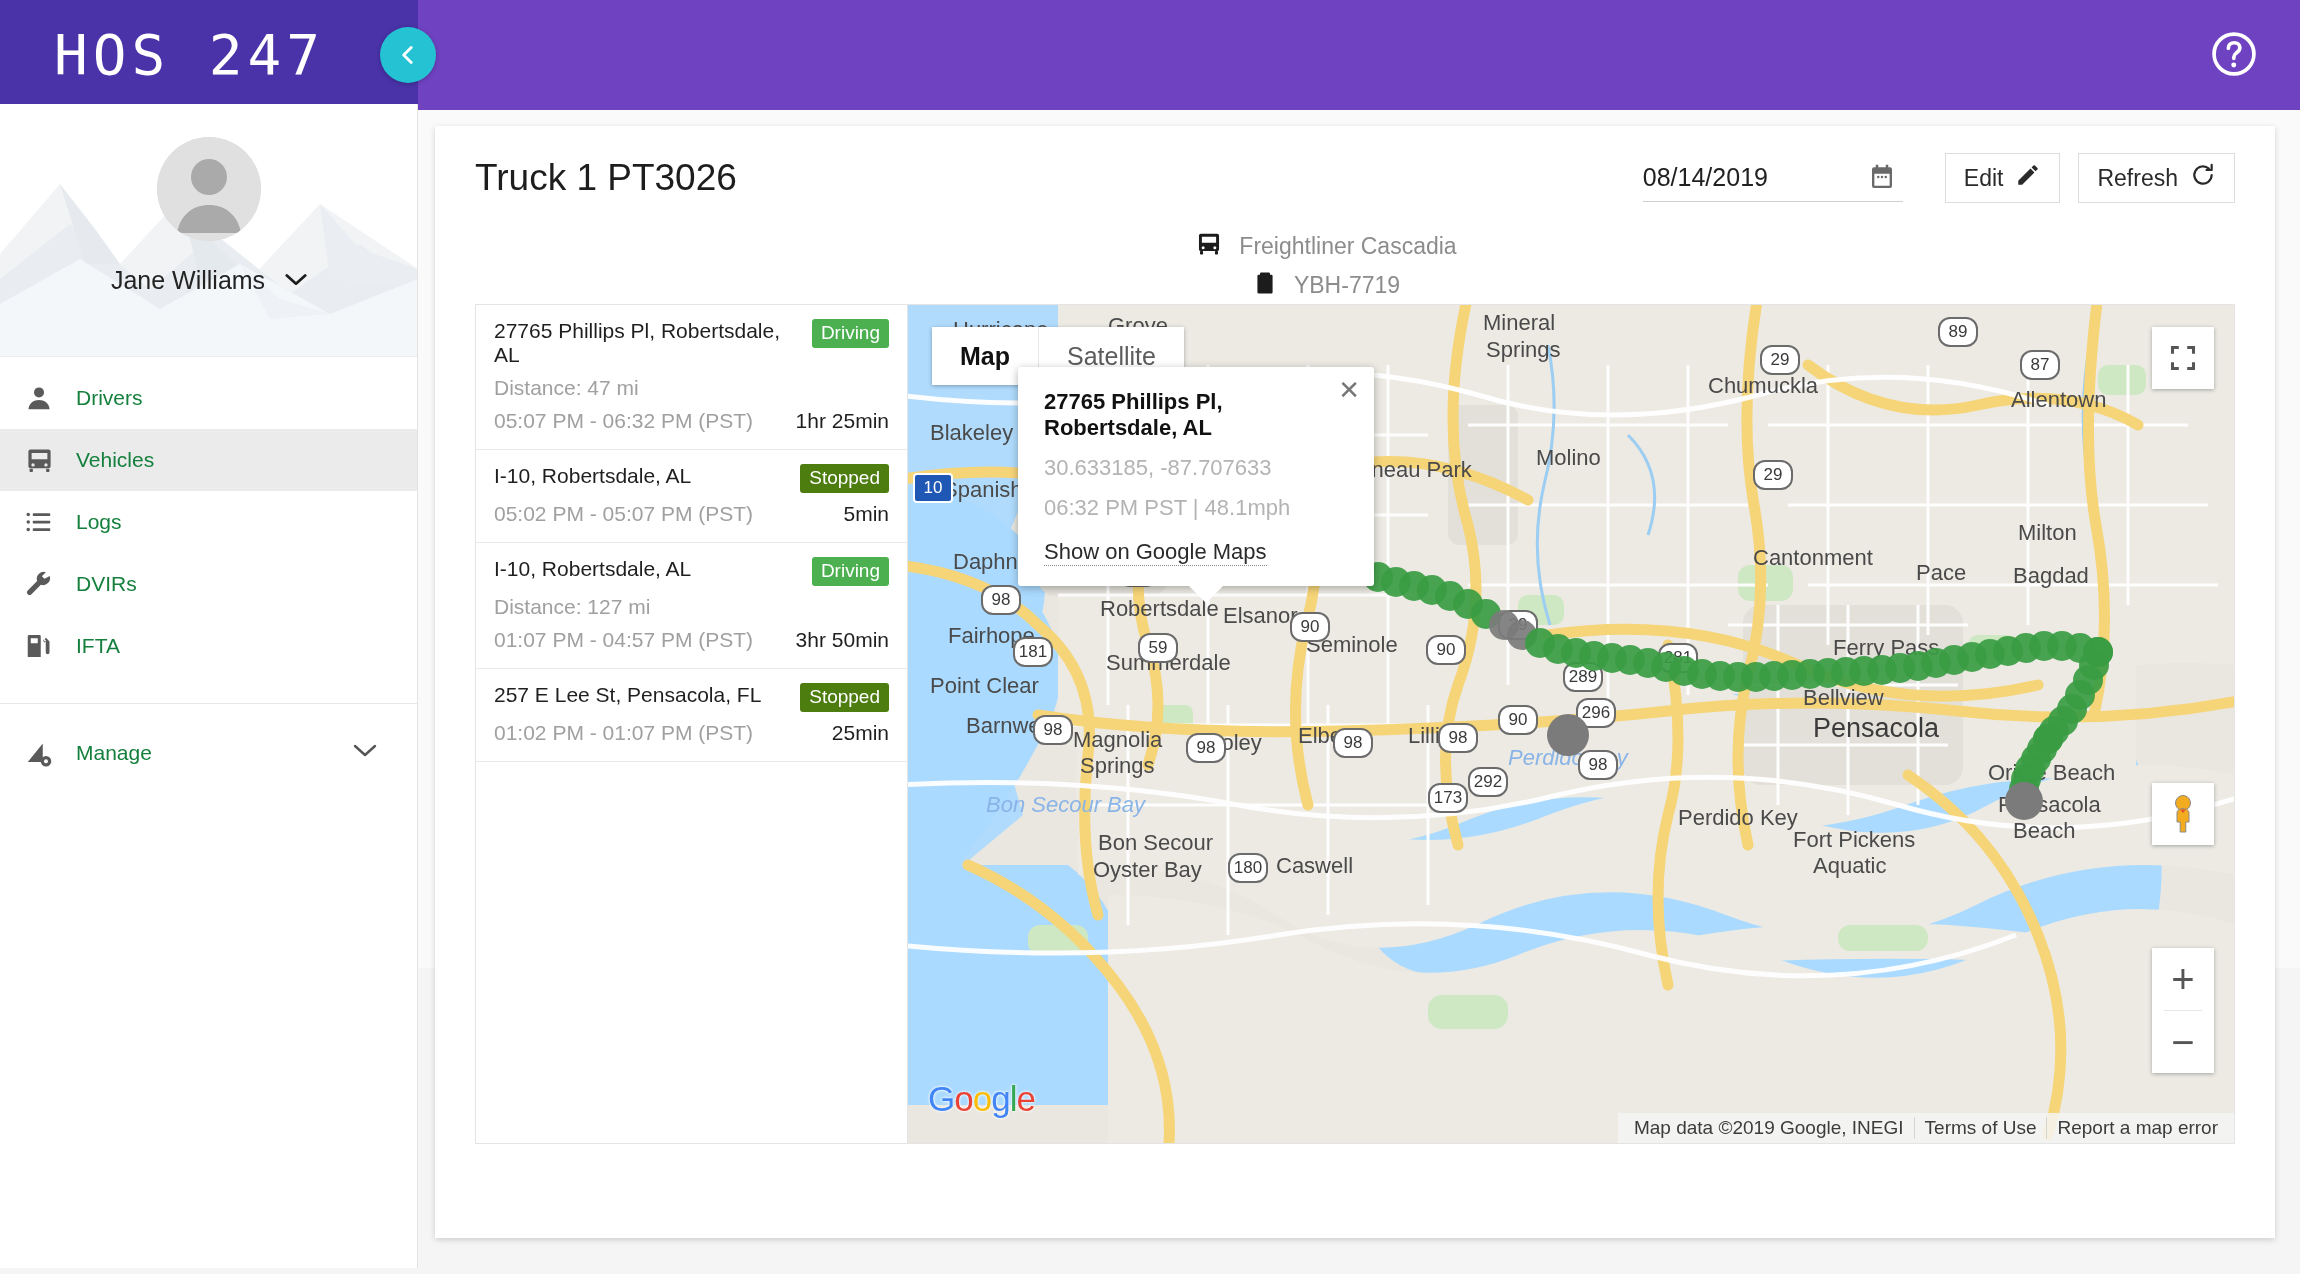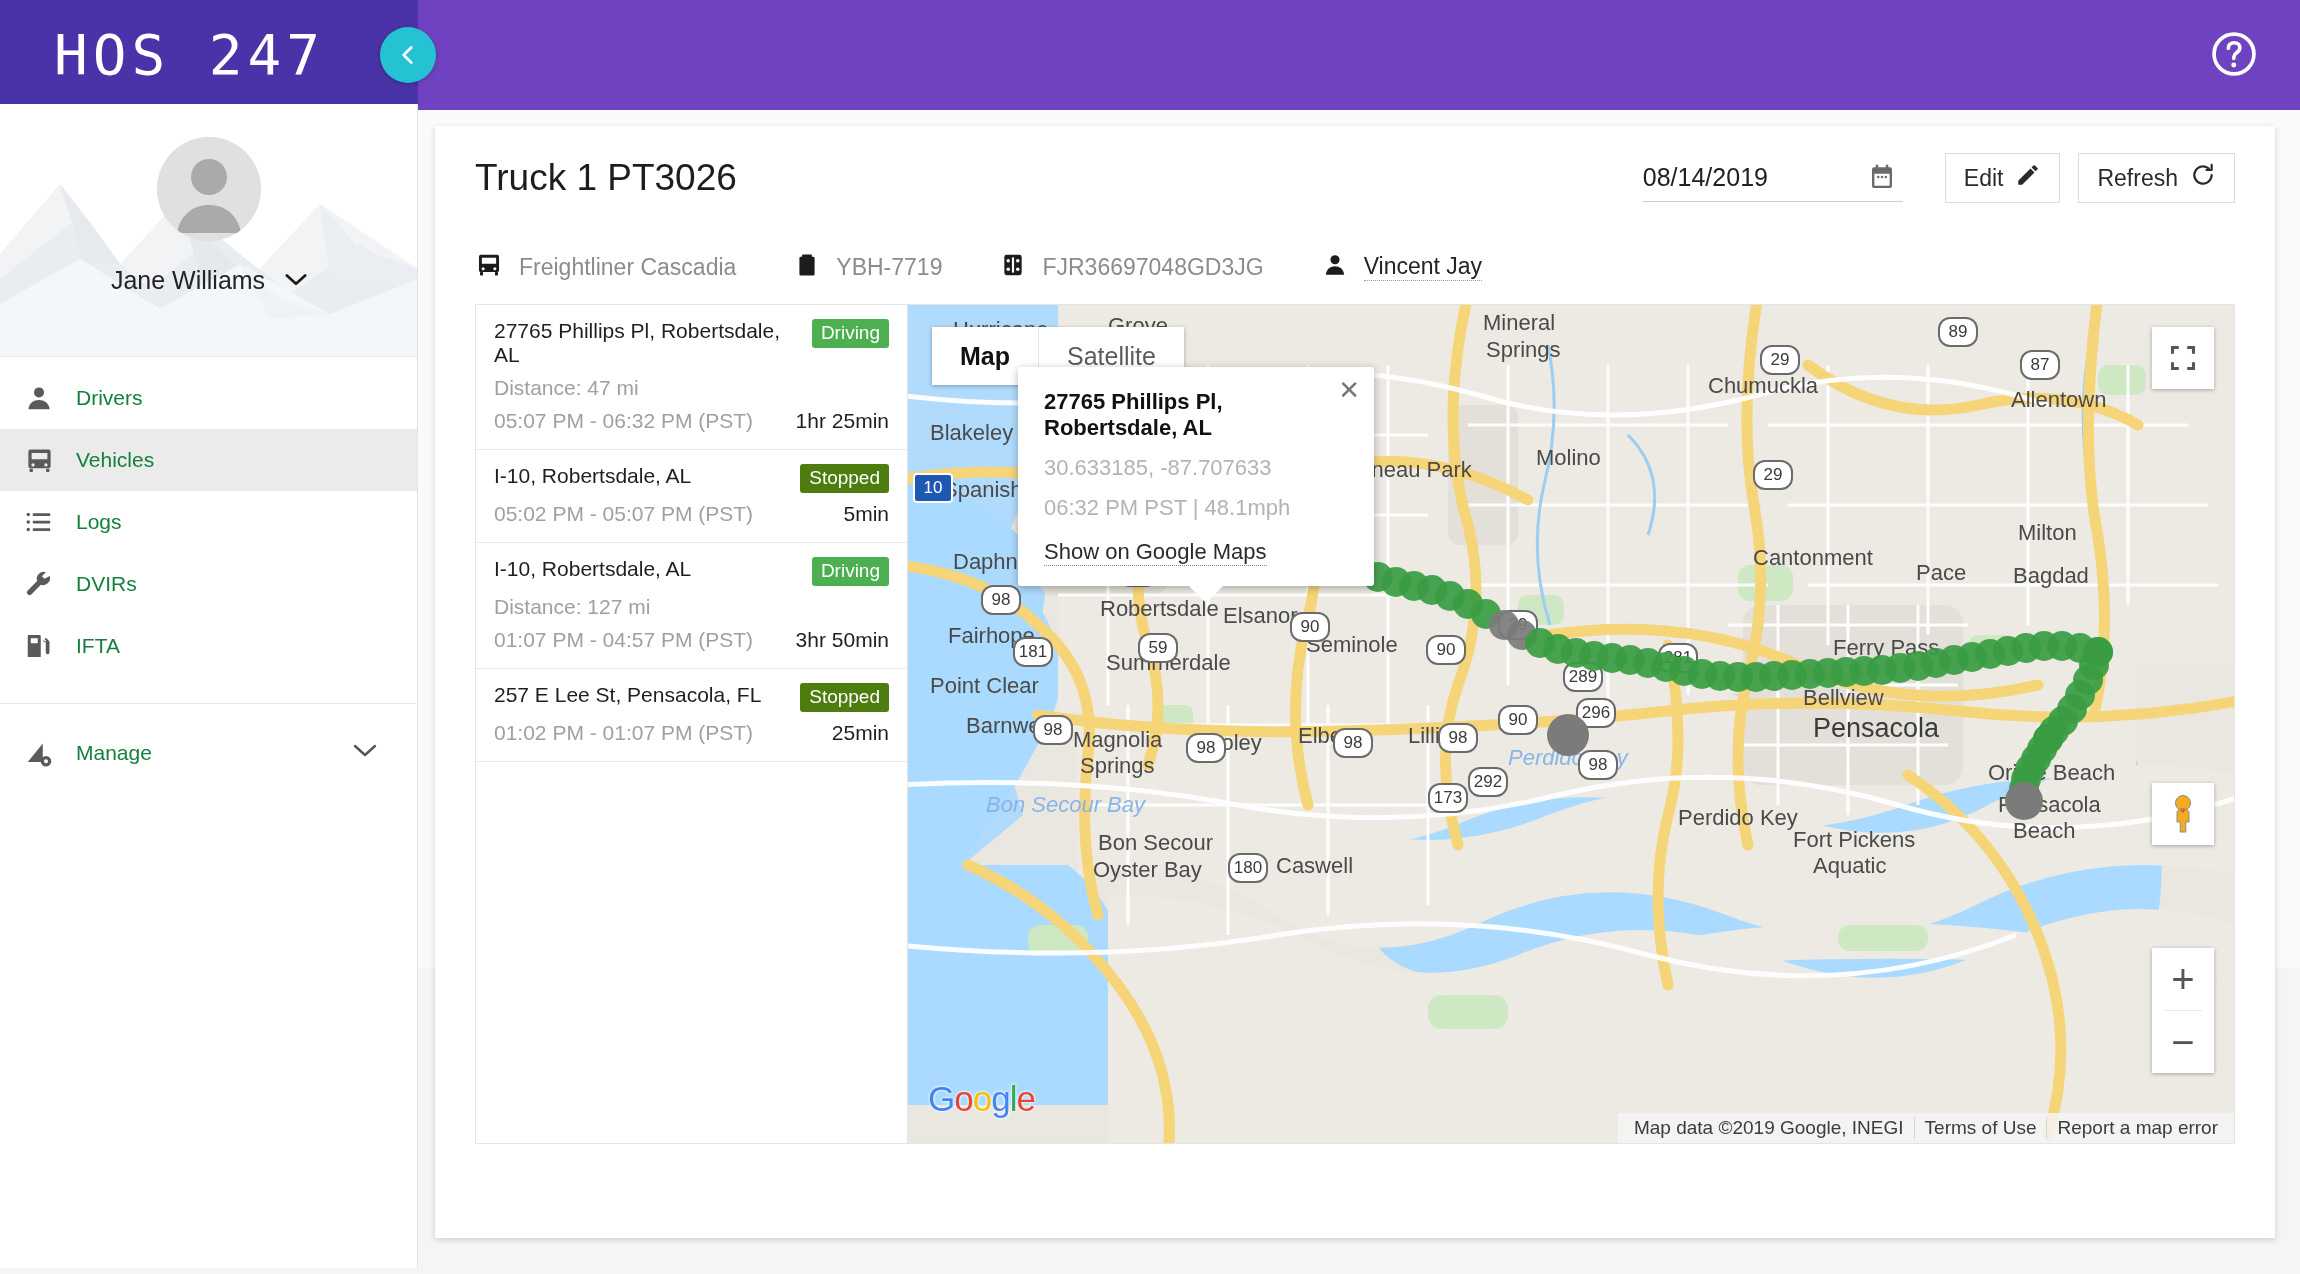--- a/index.html
+++ b/index.html
@@ -95,22 +95,22 @@
   .datefield .dval { font-size: 25px; color: #212121; }
   .datefield .cal { position: absolute; right: 6px; top: 8px; }
   .btn {
     height: 50px; min-width: 112px; border: 1px solid #dcdcdc; background: #fff;
     display: flex; align-items: center; justify-content: center; gap: 12px;
     padding: 0 18px; font-size: 23px; color: #2a2a2a; cursor: pointer;
   }
 
   
   .infobar {
-    display: flex; align-items: center; gap: 0px;
-    padding: 0 40px; height: 74px;
+    display: flex; align-items: center; gap: 8px;
+    padding: 0 40px; height: 74px; flex-direction: column;
   }
   .infoitem { display: flex; align-items: center; gap: 16px; margin-right: 58px; }
   .infoitem .txt { font-size: 23px; color: #8c8c8c; }
   .infoitem .txt.link {
     color: #222; border-bottom: 1px dotted #9b9b9b; cursor: pointer;
   }
 
   
   .body-row { display: flex; padding: 0 40px 0 40px; }
   .trips {

